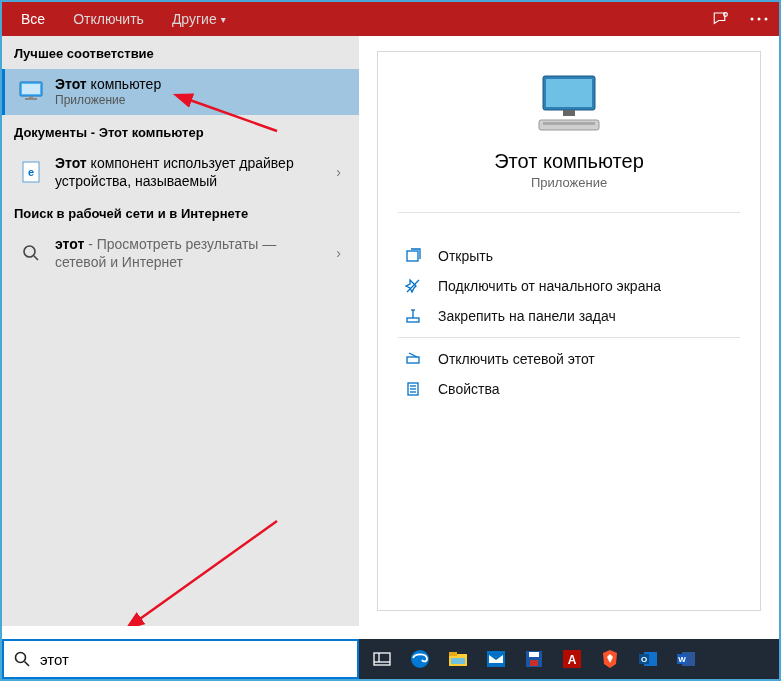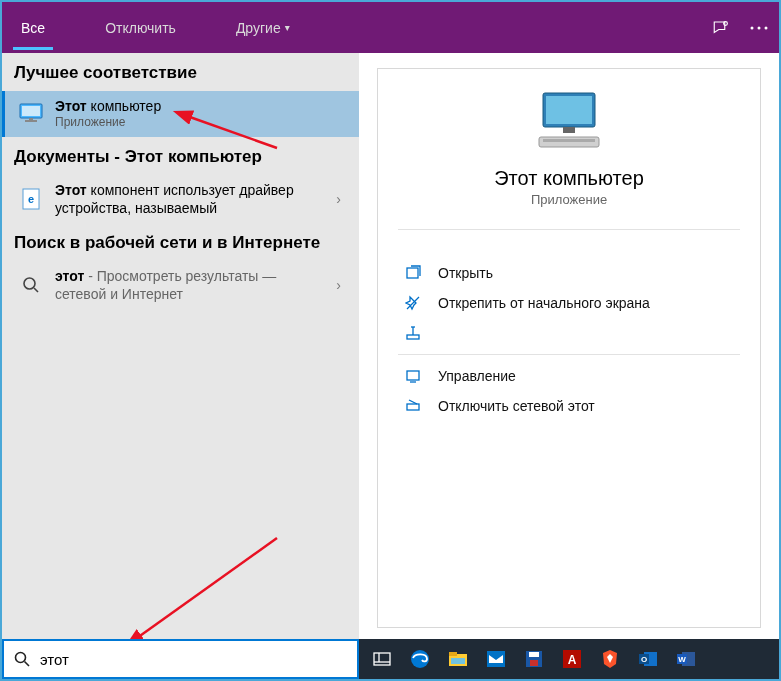--- a/index.html
+++ b/index.html
@@ -1,32 +1,32 @@
 <!DOCTYPE html>
 <html><head>
 <meta charset="utf-8">
 <style>
 * { margin: 0; padding: 0; box-sizing: border-box; font-family: "Segoe UI", Arial, sans-serif; }
 body { width: 781px; height: 681px; background: #fff; overflow: hidden; position: relative; }
 
 .frame-border { width: 781px; height: 681px; border: 2px solid #4aa8d8; position: relative; background: #fff; }
 
-.header { height: 51px; background: #701a75; display: flex; align-items: center; padding: 0 5px; color: #fff; position: relative; gap: 32px; }
+.header { height: 34px; background: #b91c1c; display: flex; align-items: center; padding: 0 5px; color: #fff; position: relative; }
 .tab { padding: 0 14px; height: 45px; display: flex; align-items: center; font-size: 14px; color: #d9d9d9; cursor: pointer; position: relative; }
 .tab.active { color: #fff; }
 .tab.active::after { content: ""; position: absolute; bottom: 0; left: 6px; right: 6px; height: 3px; background: #4cc2ff; }
 .tab .chev { margin-left: 4px; font-size: 10px; }
 .header-right { position: absolute; right: 10px; display: flex; align-items: center; gap: 18px; }
 .header-icon { width: 20px; height: 20px; display: flex; align-items: center; justify-content: center; color: #fff; }
 
 .content { display: flex; height: 590px; }
 .left { width: 357px; background: #e7e7e7; overflow: hidden; position: relative; }
 .right { flex: 1; background: #fff; padding: 20px 10px 10px 10px; }
 
-.sec-header { font-size: 17px; font-weight: 600; color: #000; padding: 10px 12px 8px 12px; }
+.sec-header { font-size: 13px; font-weight: 600; color: #000; padding: 10px 12px 8px 12px; }
 .result-item { display: flex; align-items: center; padding: 6px 12px; position: relative; }
 .result-item.selected { background: #9fc5e0; border-left: 3px solid #0078d4; }
 .result-item:not(.selected) { border-left: 3px solid transparent; }
 .res-icon { width: 28px; height: 28px; margin-right: 10px; flex-shrink: 0; display: flex; align-items: center; justify-content: center; }
 .res-text { flex: 1; font-size: 14px; line-height: 1.3; }
 .res-text .sub { font-size: 12px; color: #555; }
 .res-chev { color: #7a7a7a; font-size: 14px; padding: 0 6px; }
 .res-text b { font-weight: 600; }
 
 .preview-panel { border: 1px solid #d8d8d8; margin: -5px 8px 0 8px; padding: 20px 20px; min-height: 560px; }
@@ -185,49 +185,52 @@
               </span>
             <span>Открыть</span>
           </div>
           <div class="action-row">
             <span class="act-icon">
                 <svg width="16" height="16" viewBox="0 0 16 16" fill="none" stroke="#0070c9" stroke-width="1.3">
                   <path d="M5 2l6 6-2 2-2 4-2-4-4-2 4-2z"></path>
                   <line x1="2" y1="14" x2="14" y2="2"></line>
                 </svg>
               </span>
-            <span>Открепить от начального экрана</span>
+            <span>Подключить от начального экрана</span>
           </div>
           <div class="action-row">
             <span class="act-icon">
                 <svg width="16" height="16" viewBox="0 0 16 16" fill="none" stroke="#0070c9" stroke-width="1.3">
                   <rect x="2" y="10" width="12" height="4"></rect>
                   <path d="M8 2v8"></path>
                   <path d="M6 2h4"></path>
                 </svg>
               </span>
+            <span>Закрепить на панели задач</span>
           </div>
           <div class="divider"></div>
-          <div class="action-row">
-            <span class="act-icon">
-                <svg width="16" height="16" viewBox="0 0 16 16" fill="none" stroke="#0070c9" stroke-width="1.3">
-                  <rect x="2" y="3" width="12" height="9"></rect>
-                  <line x1="5" y1="14" x2="11" y2="14"></line>
-                </svg>
-              </span>
-            <span>Управление</span>
-          </div>
           <div class="action-row">
             <span class="act-icon">
                 <svg width="16" height="16" viewBox="0 0 16 16" fill="none" stroke="#0070c9" stroke-width="1.3">
                   <rect x="2" y="6" width="12" height="6"></rect>
                   <line x1="4" y1="2" x2="12" y2="6"></line>
                 </svg>
               </span>
             <span>Отключить сетевой этот</span>
+          </div>
+          <div class="action-row">
+            <span class="act-icon">
+                <svg width="16" height="16" viewBox="0 0 16 16" fill="none" stroke="#0070c9" stroke-width="1.3">
+                  <rect x="3" y="2" width="10" height="12"></rect>
+                  <line x1="5" y1="5" x2="11" y2="5"></line>
+                  <line x1="5" y1="8" x2="11" y2="8"></line>
+                  <line x1="5" y1="11" x2="11" y2="11"></line>
+                </svg>
+              </span>
+            <span>Свойства</span>
           </div>
         </div>
       </div>
     </div>
   </div>
 
   <div class="bottom-bar">
     <div class="search-box">
       <span class="sicon">
         <svg width="16" height="16" viewBox="0 0 16 16" fill="none" stroke="#222" stroke-width="1.6">

